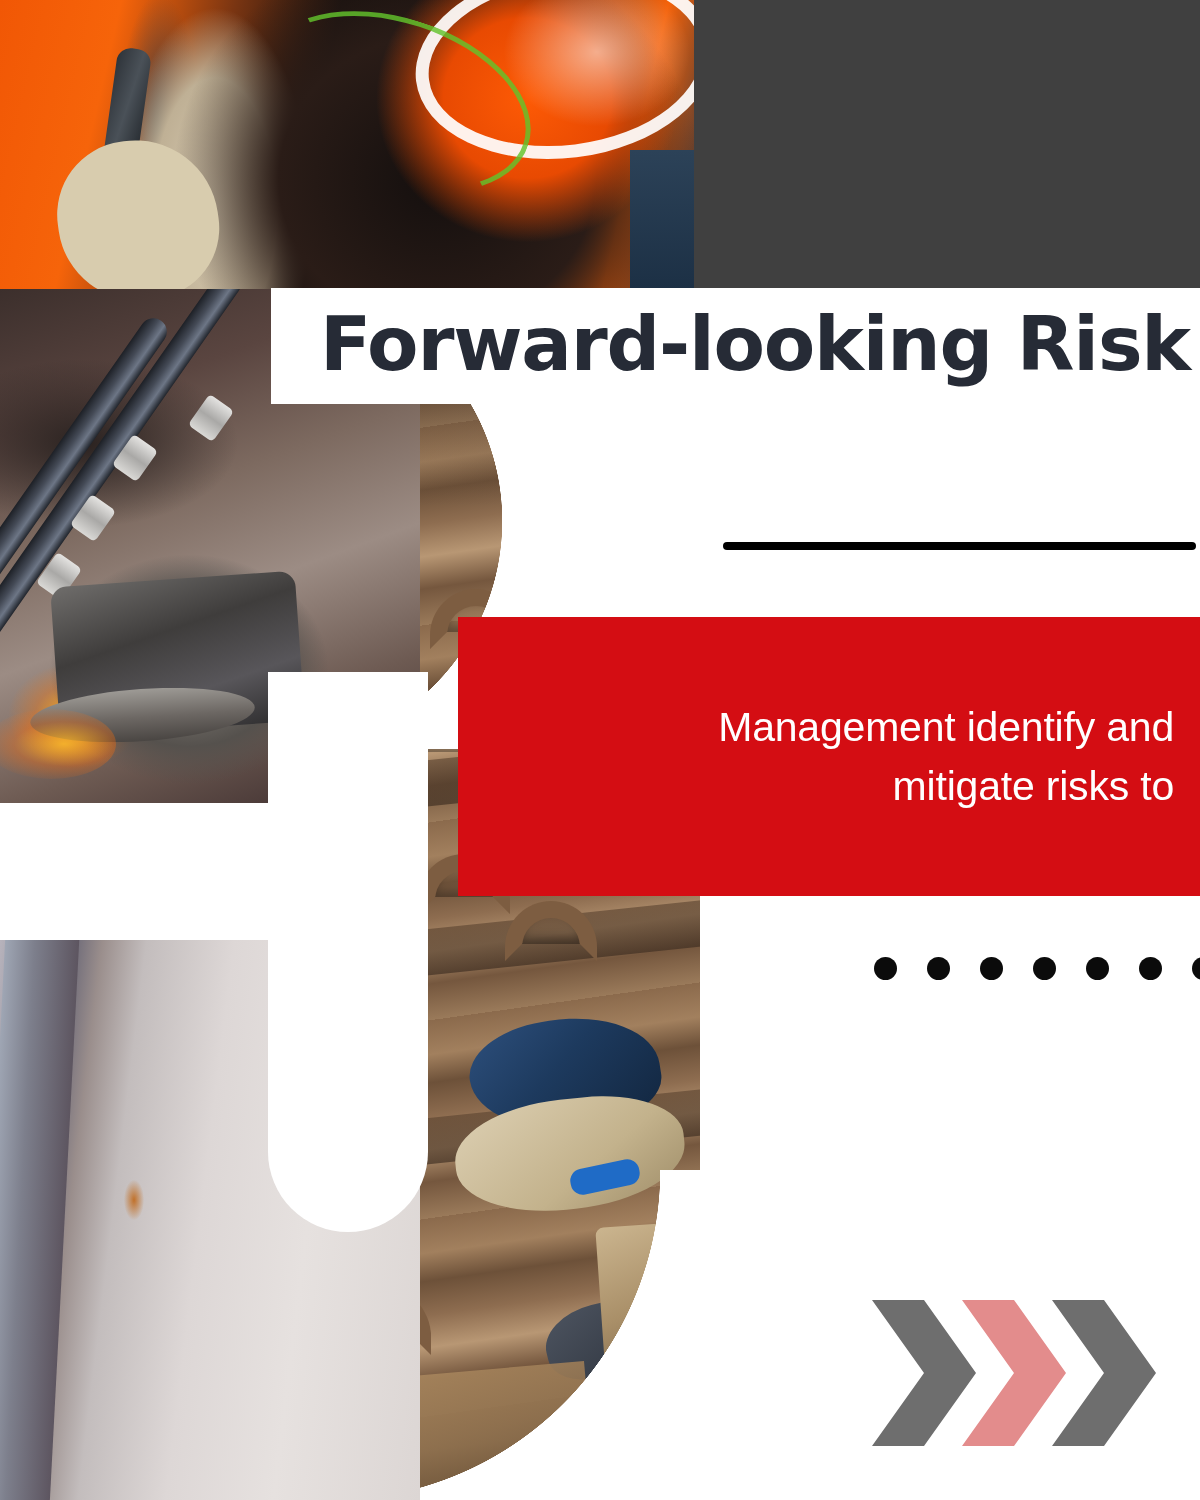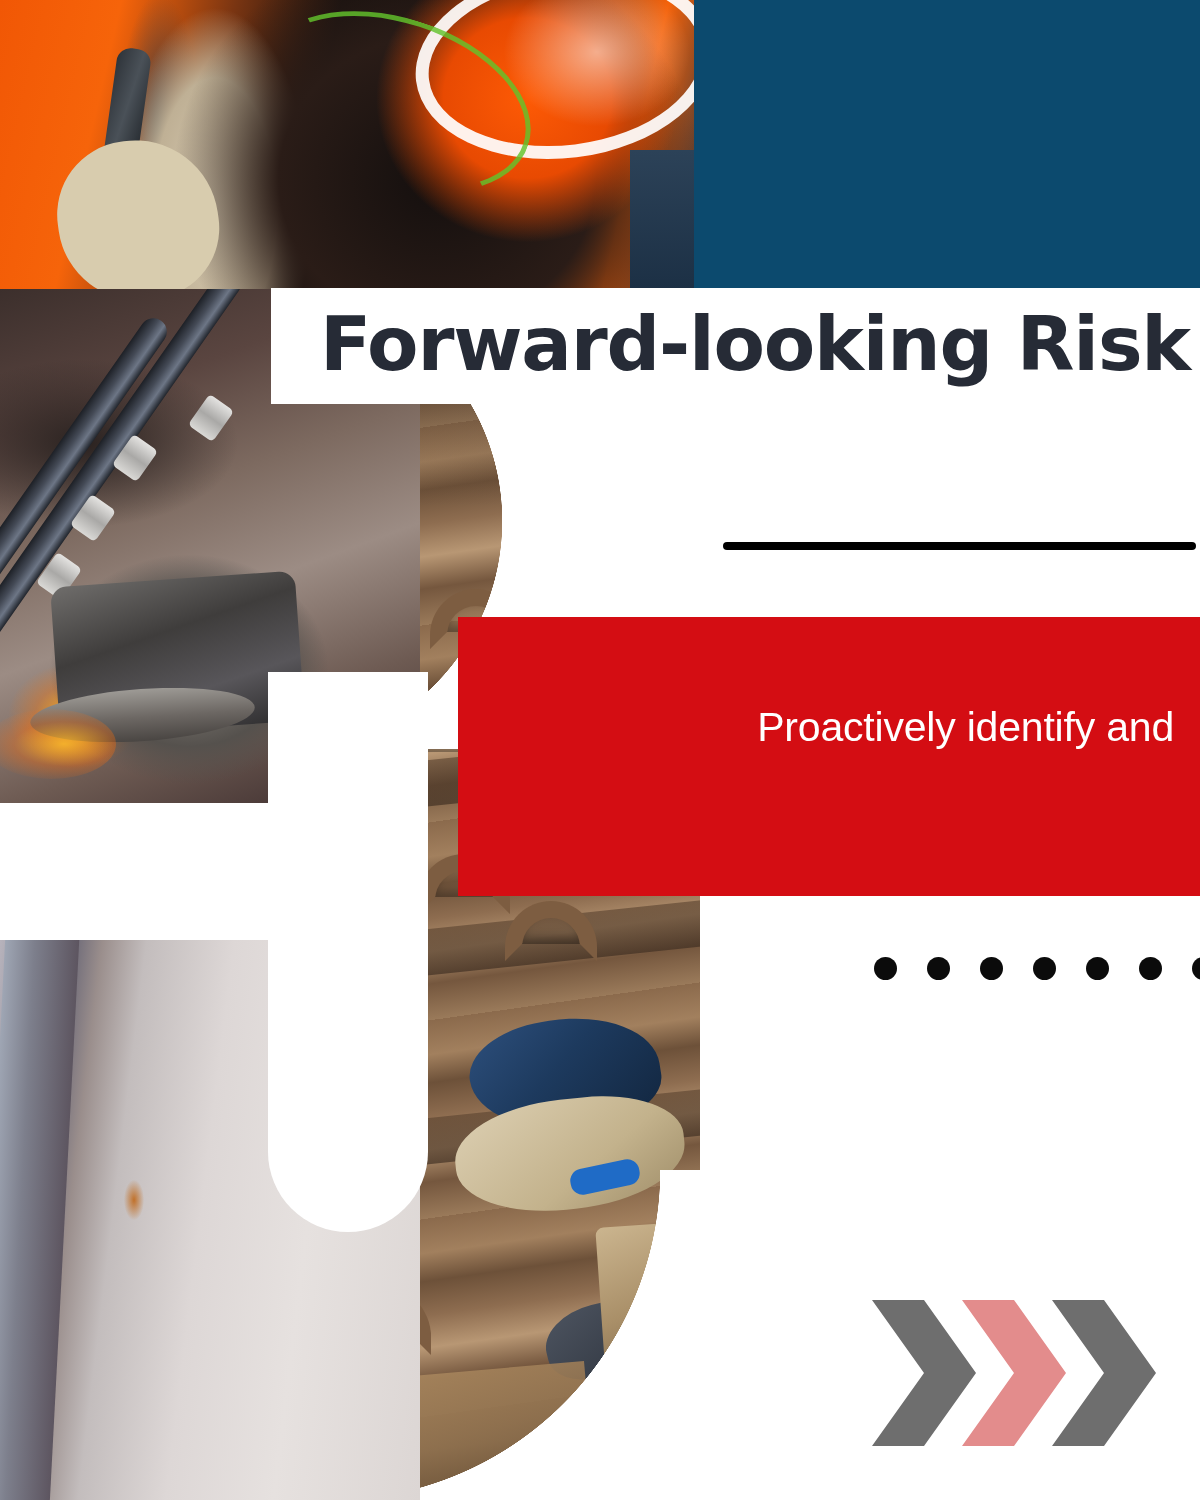--- a/index.html
+++ b/index.html
@@ -5,21 +5,21 @@
   html,body{margin:0;padding:0;background:#ffffff;}
   body{
     font-family:"Liberation Sans","DejaVu Sans",sans-serif;
     -webkit-font-smoothing:antialiased;
   }
   #poster{
     position:relative;
     width:1200px;
     height:1500px;
     overflow:hidden;
-    background:#0c4a6e;
+    background:#404040;
   }
 
   
   .photo-stack{
     position:absolute;
     left:0; top:0;
     width:1200px; height:1500px;
   }
 
   
@@ -465,22 +465,22 @@
 
   <div class="title-panel">
     <h1 class="title-text">
       <span>Forward-looking Risk</span><br>
     </h1>
   </div>
   <div class="title-rule"></div>
 
   <div class="red-box">
     <p class="red-text">
-      <span>Proactively identify and</span><br>
-      <br>
+      <span>Management identify and</span><br>
+      <span>mitigate risks to</span><br>
     </p>
   </div>
 
   <div class="dot-row">
     <span class="dot"></span>
     <span class="dot"></span>
     <span class="dot"></span>
     <span class="dot"></span>
     <span class="dot"></span>
     <span class="dot"></span>

